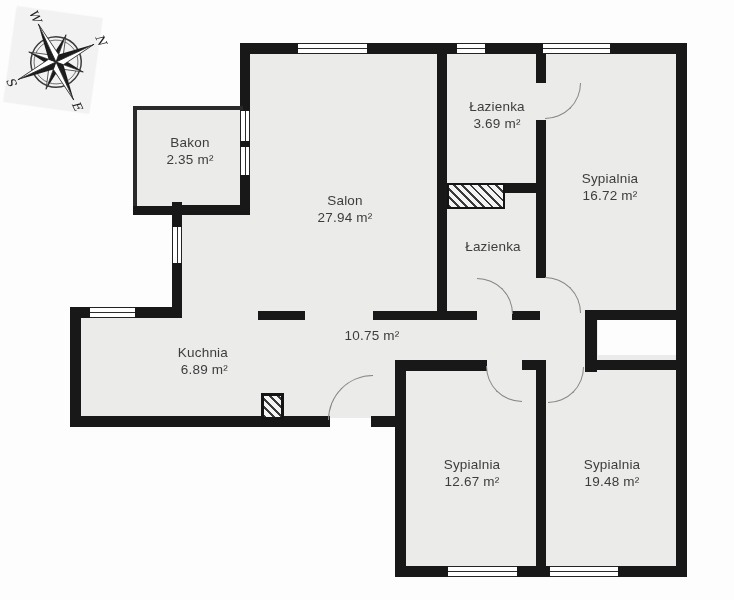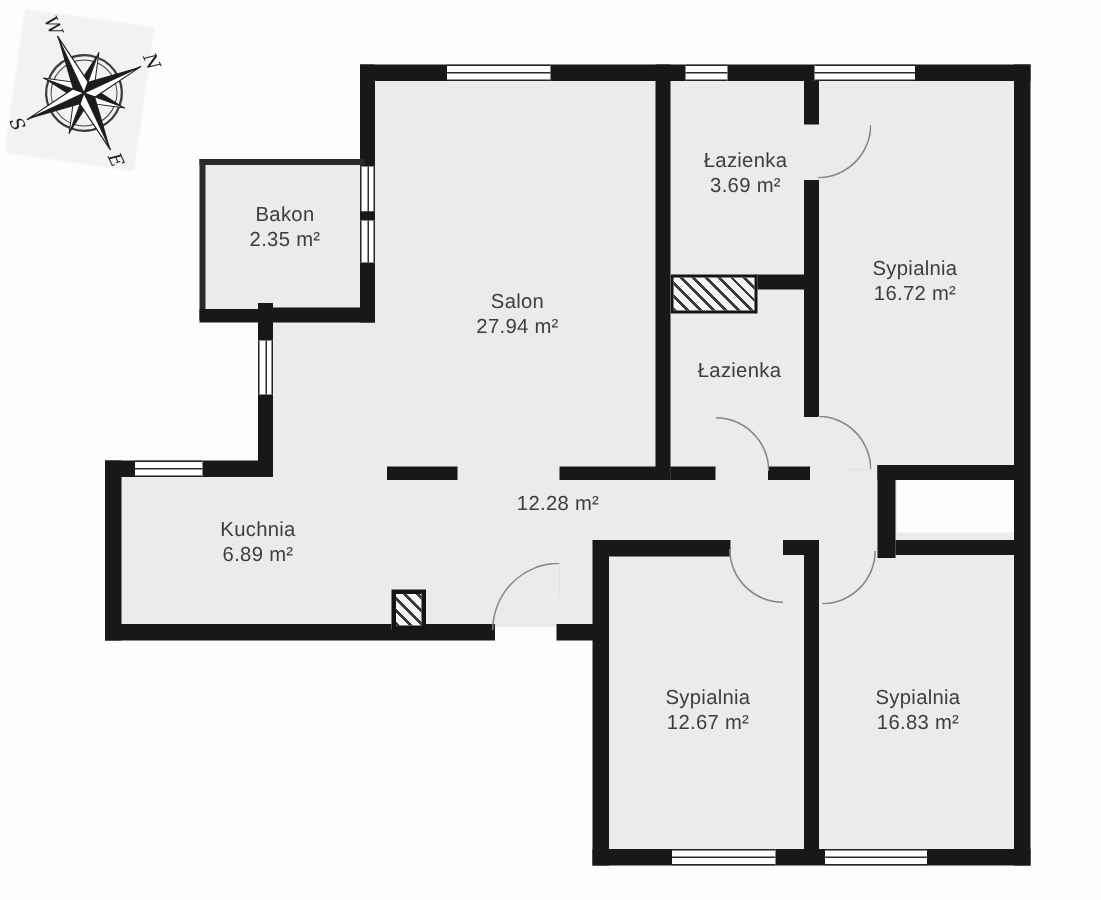--- a/index.html
+++ b/index.html
@@ -107,33 +107,33 @@
     <div class="rarea">3.69 m²</div>
   </div>
   <div class="room-label" style="left:554px;top:170px;">
     <div class="rname">Sypialnia</div>
     <div class="rarea">16.72 m²</div>
   </div>
   <div class="room-label" style="left:437px;top:238px;">
     <div class="rname">Łazienka</div>
   </div>
   <div class="room-label" style="left:316px;top:327px;">
-    <div class="rarea">12.28 m²</div>
+    <div class="rarea">10.75 m²</div>
   </div>
-  <div class="room-label" style="left:116px;top:344px;">
+  <div class="room-label" style="left:116px;top:344px;text-align:right;">
     <div class="rname">Kuchnia</div>
     <div class="rarea">6.89 m²</div>
   </div>
   <div class="room-label" style="left:416px;top:456px;">
     <div class="rname">Sypialnia</div>
     <div class="rarea">12.67 m²</div>
   </div>
   <div class="room-label" style="left:556px;top:456px;">
     <div class="rname">Sypialnia</div>
-    <div class="rarea">16.83 m²</div>
+    <div class="rarea">19.48 m²</div>
   </div>
 
   <div class="compass-wrap">
     <div class="compass-bg"></div>
     <svg class="compass-svg" width="112" height="112" viewBox="0 0 120 120">
       <g transform="rotate(65 60 60)" stroke-linejoin="miter">
         <circle cx="60" cy="60" r="27" fill="none" stroke="#3c3c3c" stroke-width="1.6"></circle>
         <circle cx="60" cy="60" r="23.5" fill="none" stroke="#3c3c3c" stroke-width="0.7"></circle>
 
         <polygon points="82,38 60,60 60,52" fill="#1c1c1c"></polygon>

